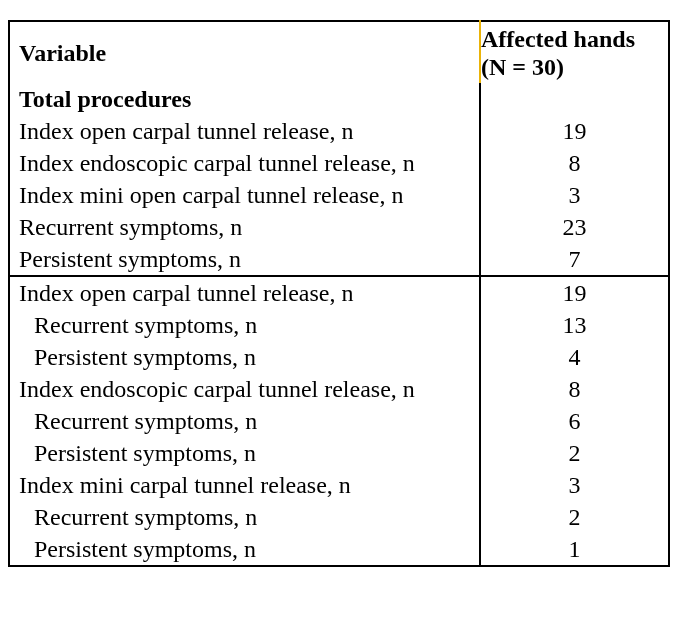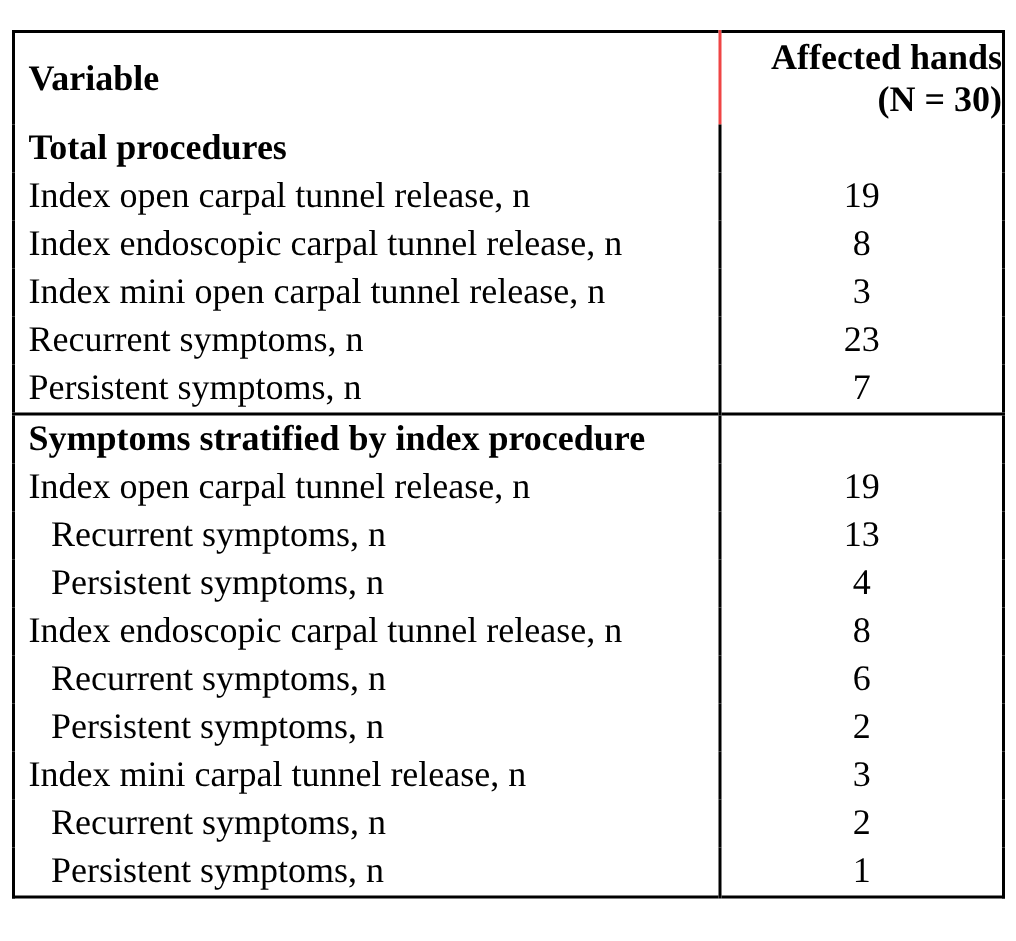--- a/index.html
+++ b/index.html
@@ -38,23 +38,23 @@
 
   thead th {
     height: 62px;
     font-weight: bold;
   }
   th.head-col1 {
     text-align: left;
     padding-left: 9px;
   }
   th.head-col2 {
-    text-align: right;
+    text-align: left;
     line-height: 28px;
-    border-left: 2px solid #ef4444;
+    border-left: 2px solid #eab308;
   }
 
   tbody td { height: 32px; }
   td.label {
     text-align: left;
     padding-left: 9px;
     font-weight: normal;
   }
   td.label.bold { font-weight: bold; }
   td.label.indent { padding-left: 24px; }
@@ -105,24 +105,20 @@
           <td class="label">Recurrent symptoms, n</td>
           <td class="value">23</td>
         </tr>
         <tr>
           <td class="label">Persistent symptoms, n</td>
           <td class="value">7</td>
         </tr>
       </tbody>
     <tbody class="section-lower">
         <tr>
-          <td class="label bold">Symptoms stratified by index procedure</td>
-          <td class="value"></td>
-        </tr>
-        <tr>
           <td class="label">Index open carpal tunnel release, n</td>
           <td class="value">19</td>
         </tr>
         <tr>
           <td class="label indent">Recurrent symptoms, n</td>
           <td class="value">13</td>
         </tr>
         <tr>
           <td class="label indent">Persistent symptoms, n</td>
           <td class="value">4</td>

